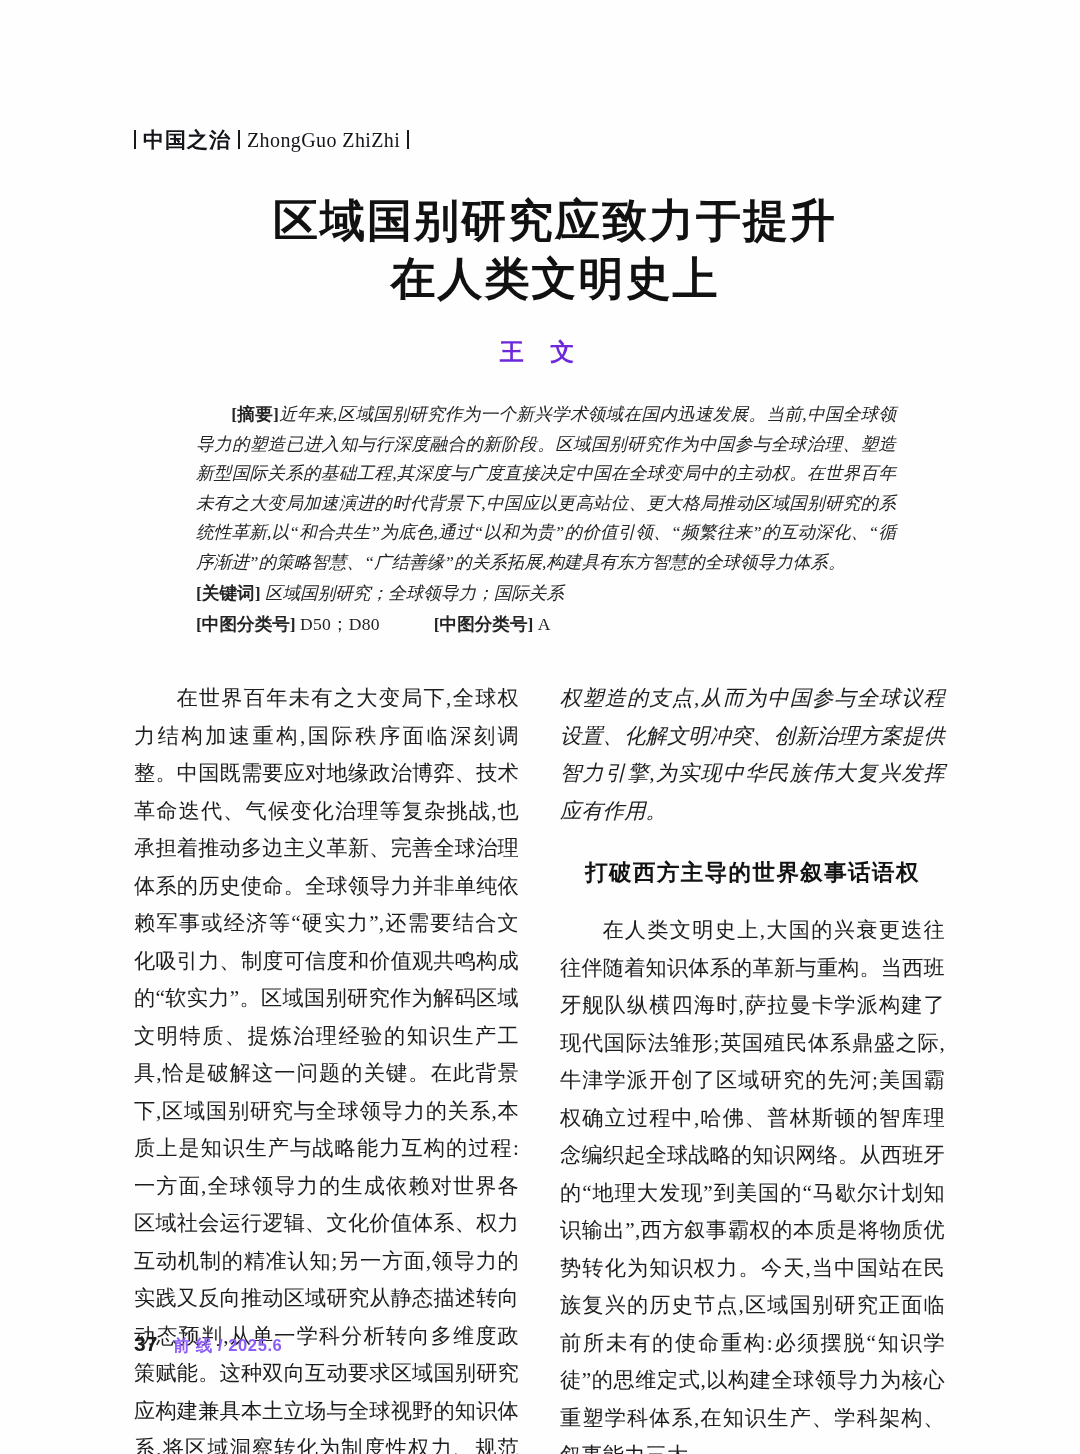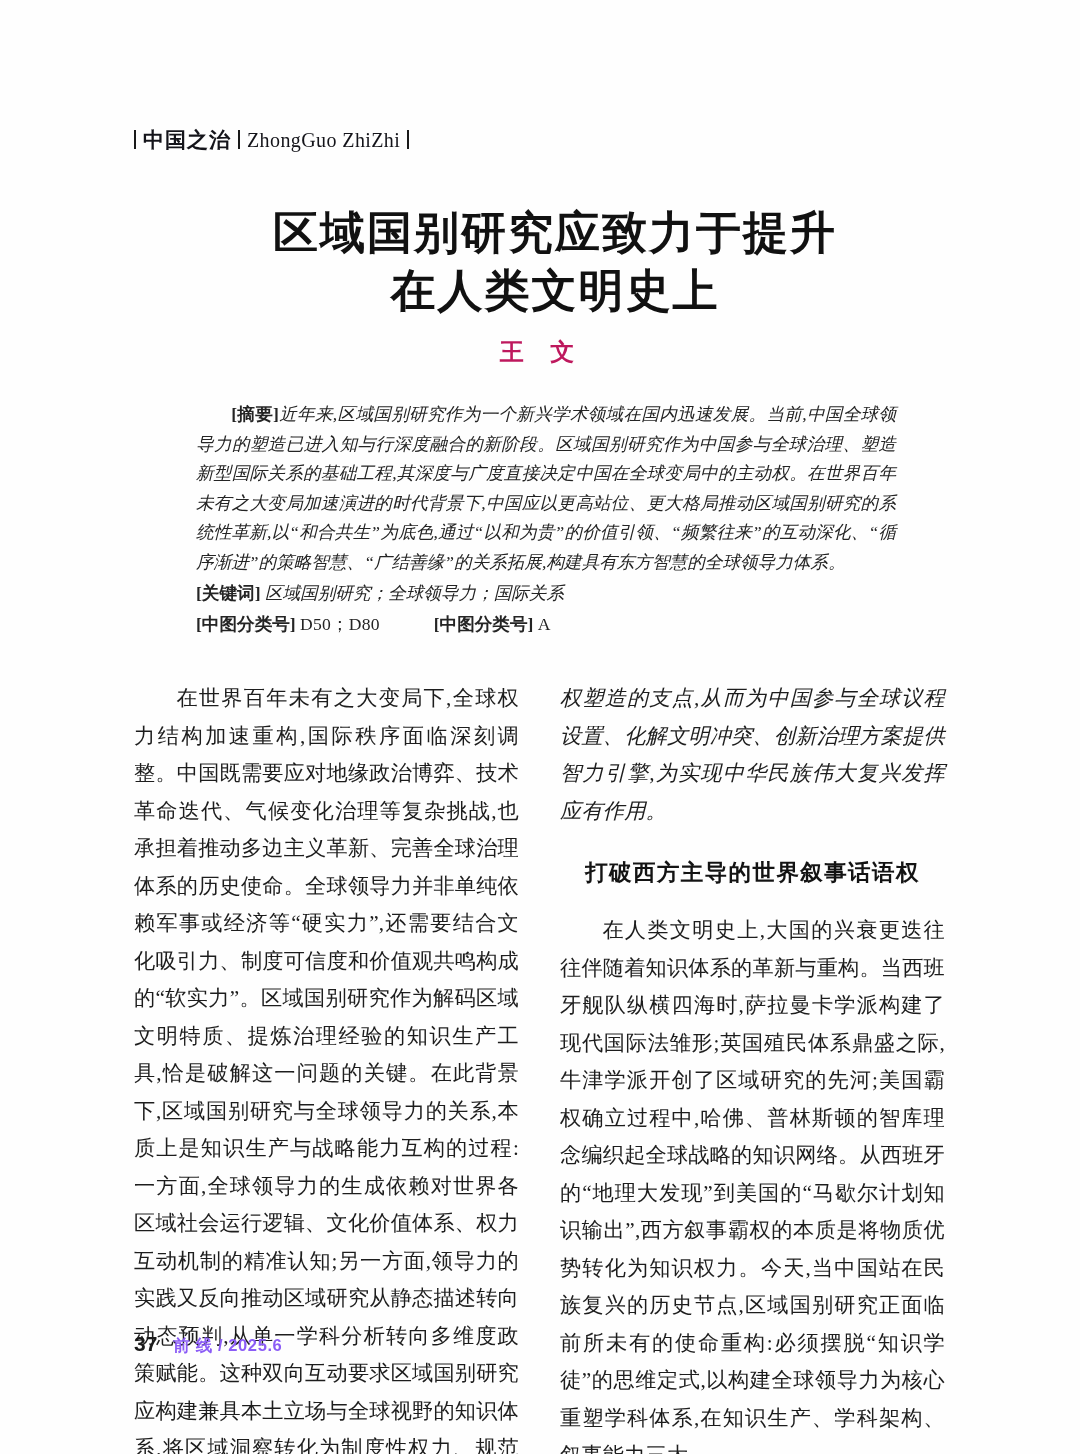--- a/index.html
+++ b/index.html
@@ -57,21 +57,21 @@
     letter-spacing: 0.4px;
     color: #14141a;
     text-align: right;
   }
 
   
   .title-block {
     position: absolute;
     left: 0;
     right: 0;
-    top: 204px;
+    top: 192px;
     text-align: center;
     margin-left: 30px;
   }
   .title-line {
     font-family: "Liberation Sans", "DejaVu Sans", sans-serif;
     font-size: 45px;
     font-weight: 700;
     letter-spacing: 2.0px;
     line-height: 58px;
     color: #111111;
@@ -80,21 +80,21 @@
   .author {
     position: absolute;
     left: 4px;
     right: 0;
     top: 336px;
     text-align: center;
     font-family: "Liberation Sans", "DejaVu Sans", sans-serif;
     font-size: 24px;
     font-weight: 700;
     letter-spacing: 10px;
-    color: #be185d;
+    color: #6d28d9;
   }
 
   
   .abstract-block {
     position: absolute;
     left: 196px;
     top: 400px;
     width: 700px;
     font-family: "Liberation Serif", "DejaVu Serif", serif;
     font-style: italic;

